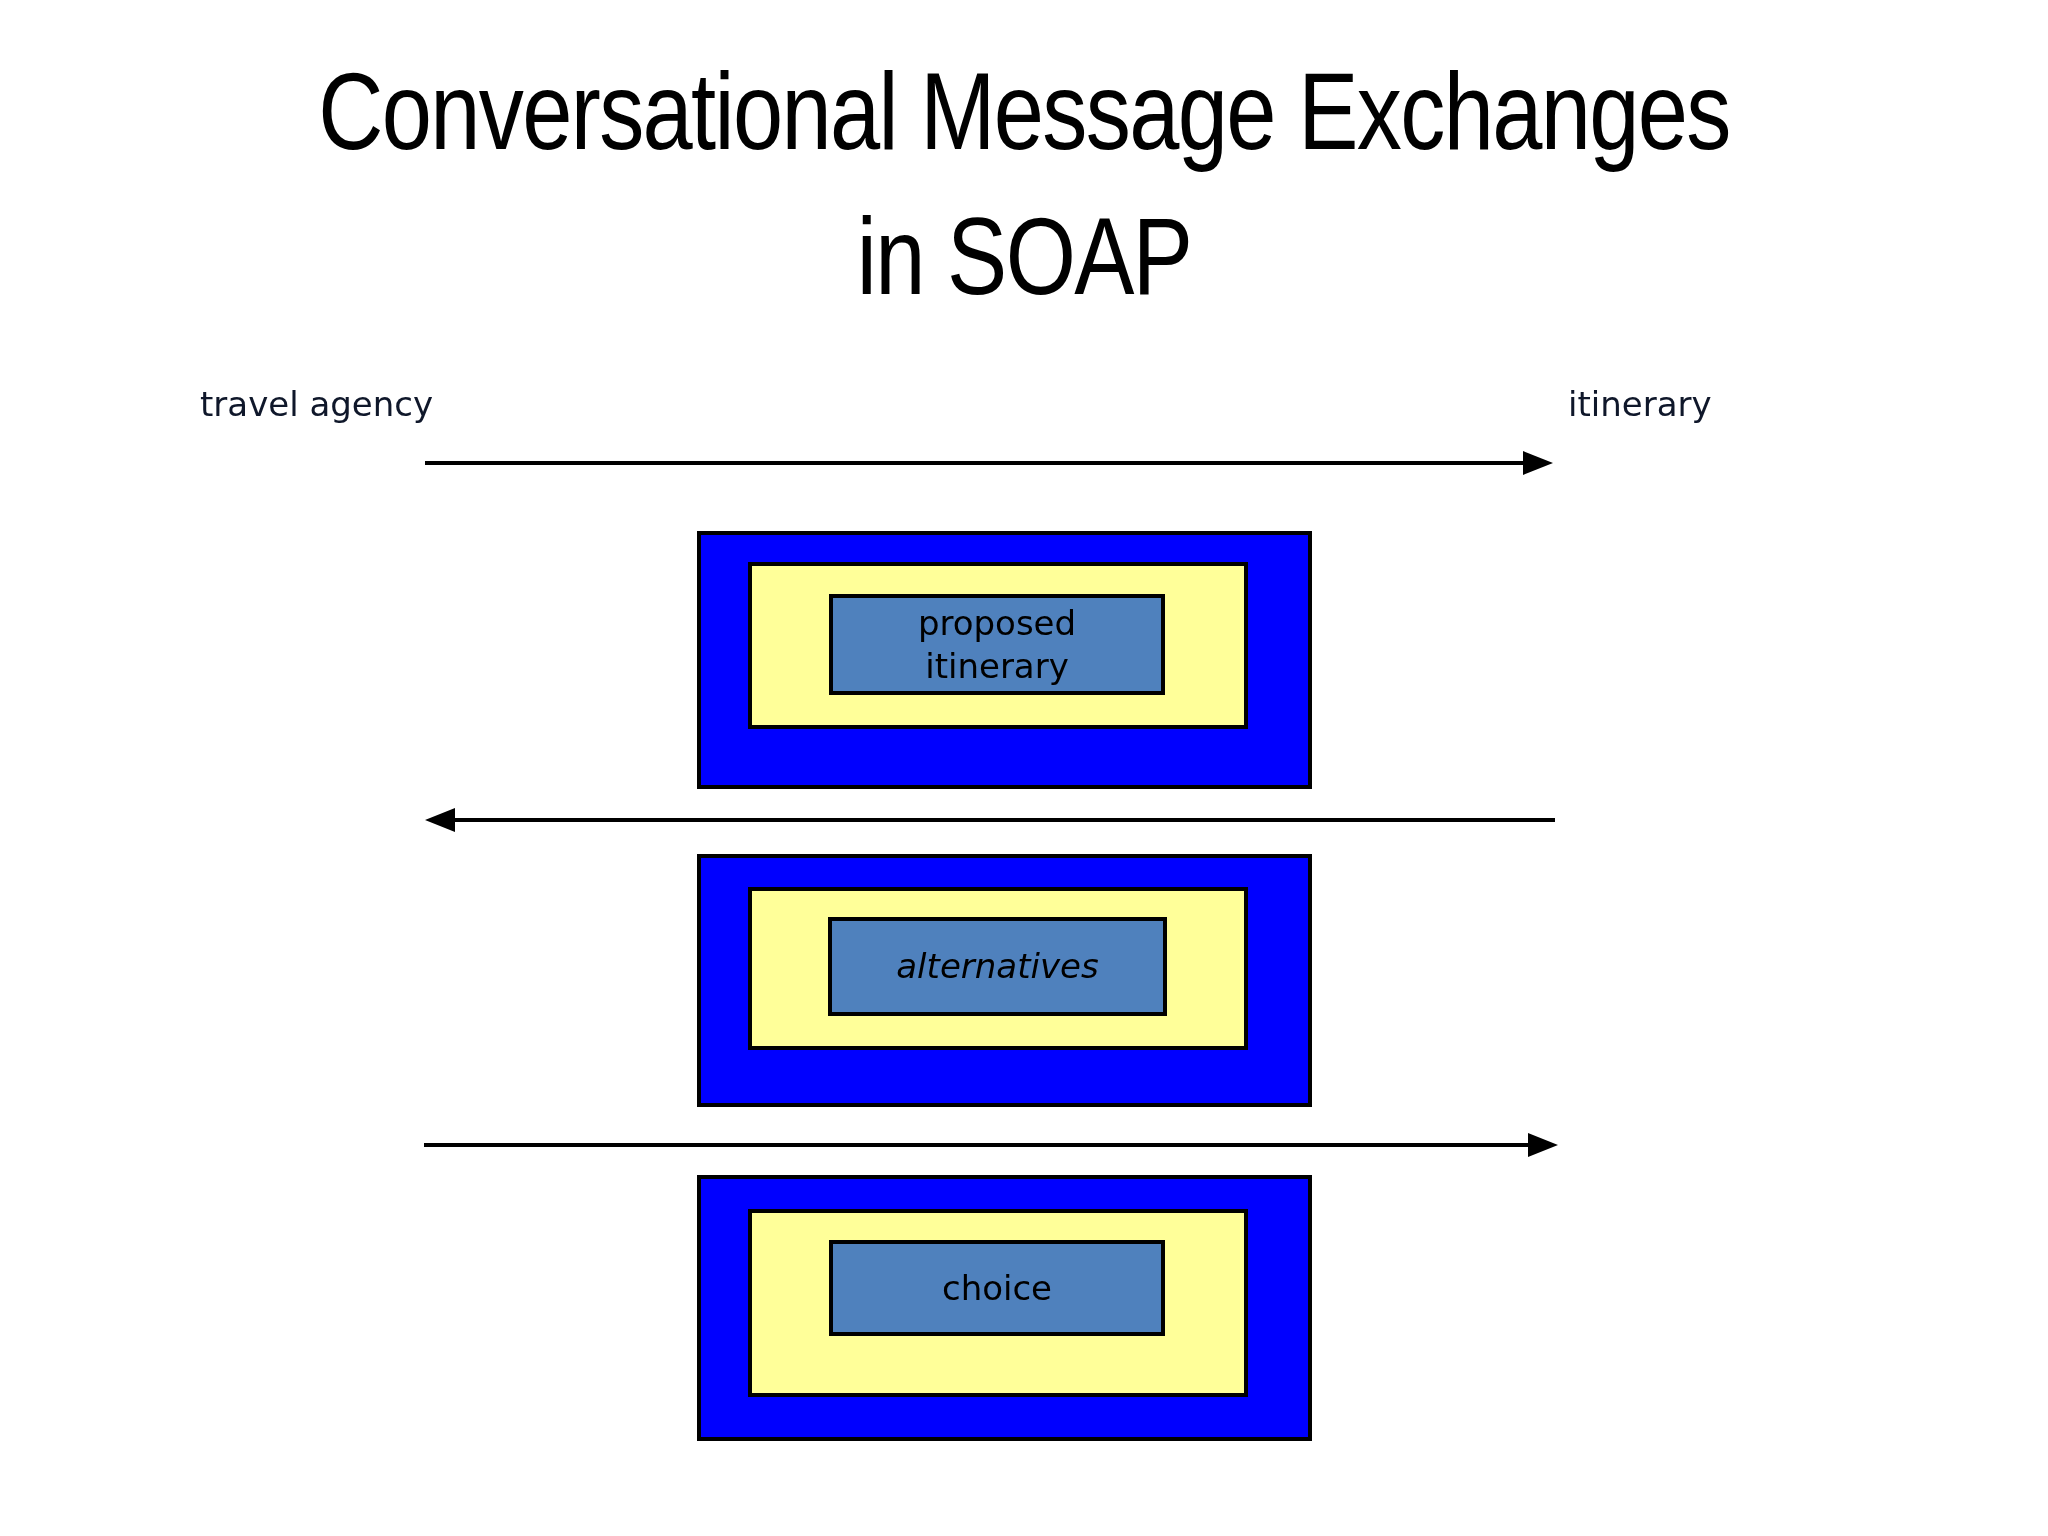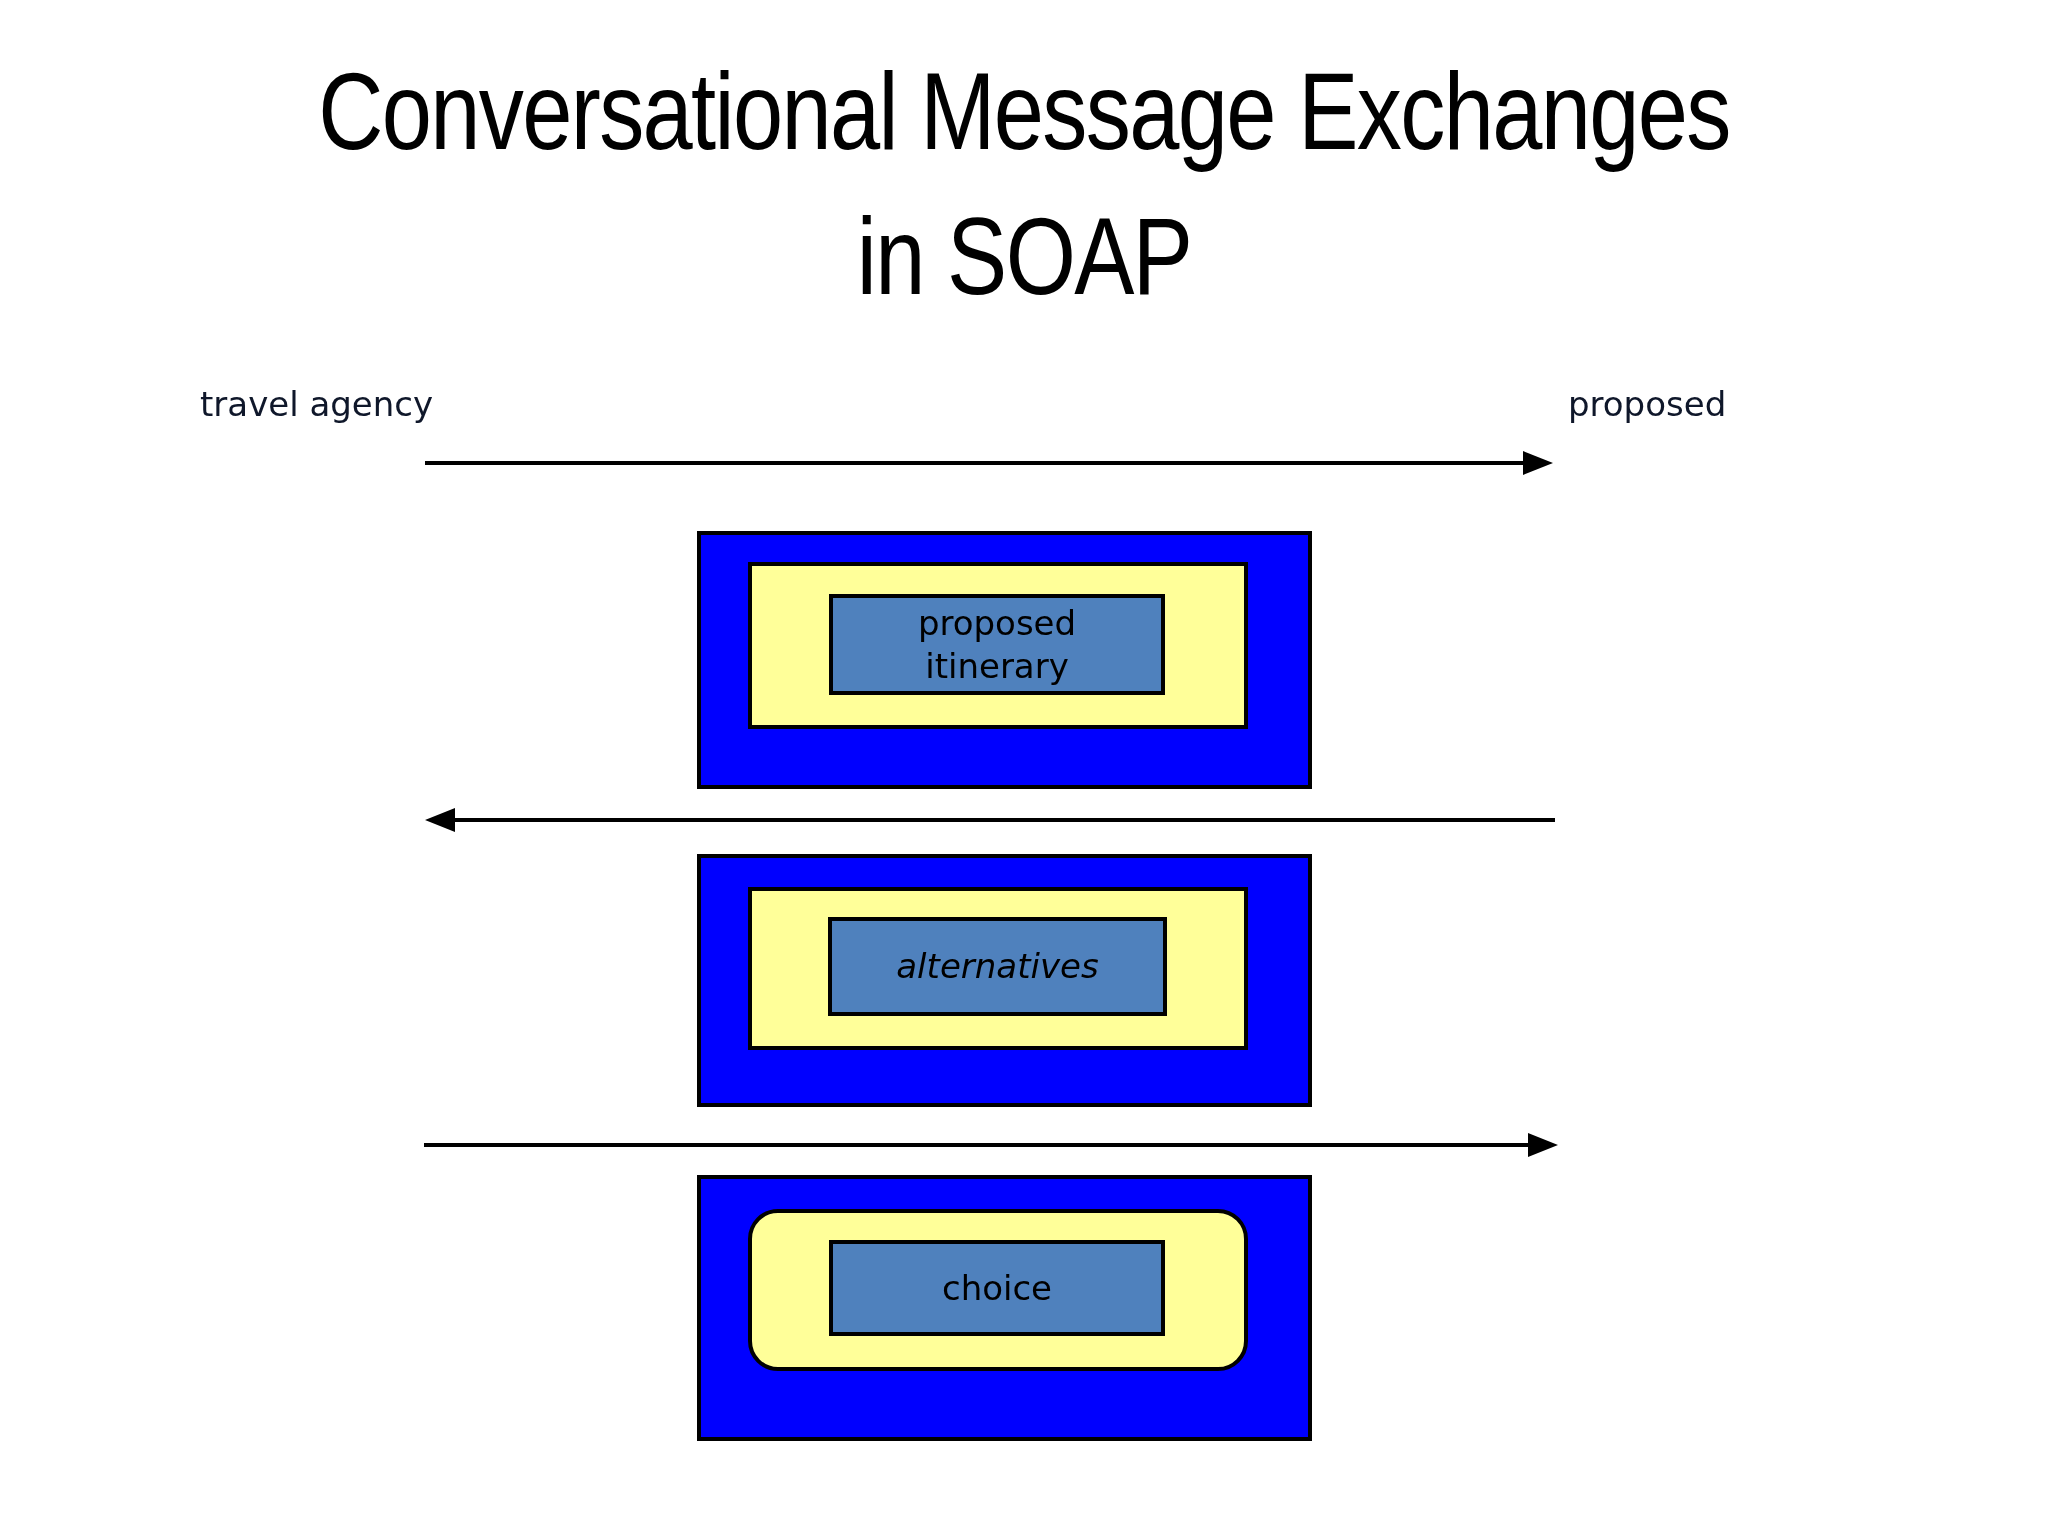--- a/index.html
+++ b/index.html
@@ -109,21 +109,21 @@
 <body>
 
 <div class="slide">
 
   <div class="title">
     <div>Conversational Message Exchanges</div>
     <div>in SOAP</div>
   </div>
 
   <div class="participant" style="left:200px; top:384px;">travel agency</div>
-  <div class="participant" style="left:1568px; top:384px;">proposed</div>
+  <div class="participant" style="left:1568px; top:384px;">itinerary</div>
 
   <div class="arrow dir-right" style="left:425px; top:461px; width:1128px;">
     <div class="shaft"></div>
     <div class="head"></div>
   </div>
 
   <div class="msg" style="top:531px; height:258px;">
     <div class="mid" style="left:47px; top:27px; width:500px; height:167px;">
       <div class="payload" style="left:77px; top:28px; width:336px; height:101px;">
         <span class="payload-label">proposed itinerary</span>
@@ -143,20 +143,20 @@
       </div>
     </div>
   </div>
 
   <div class="arrow dir-right" style="left:424px; top:1143px; width:1134px;">
     <div class="shaft"></div>
     <div class="head"></div>
   </div>
 
   <div class="msg" style="top:1175px; height:266px;">
-    <div class="mid" style="left:47px; top:30px; width:500px; height:162px;border-radius:30px;">
+    <div class="mid" style="left:47px; top:30px; width:500px; height:188px;">
       <div class="payload" style="left:77px; top:27px; width:336px; height:96px;">
         <span class="payload-label">choice</span>
       </div>
     </div>
   </div>
 
 </div>
 
 </body></html>

